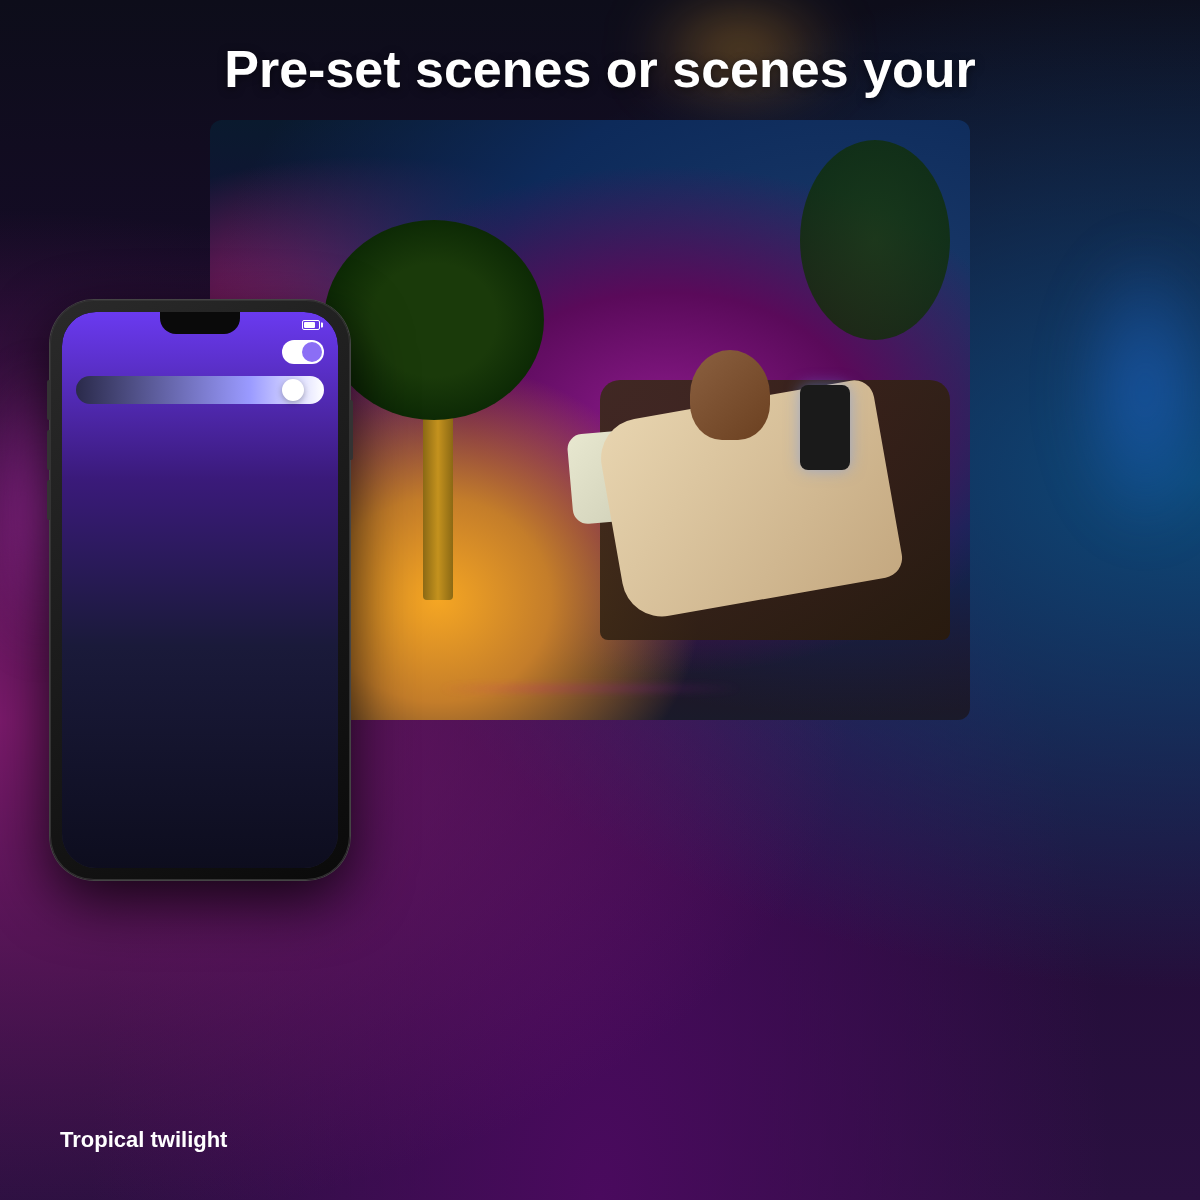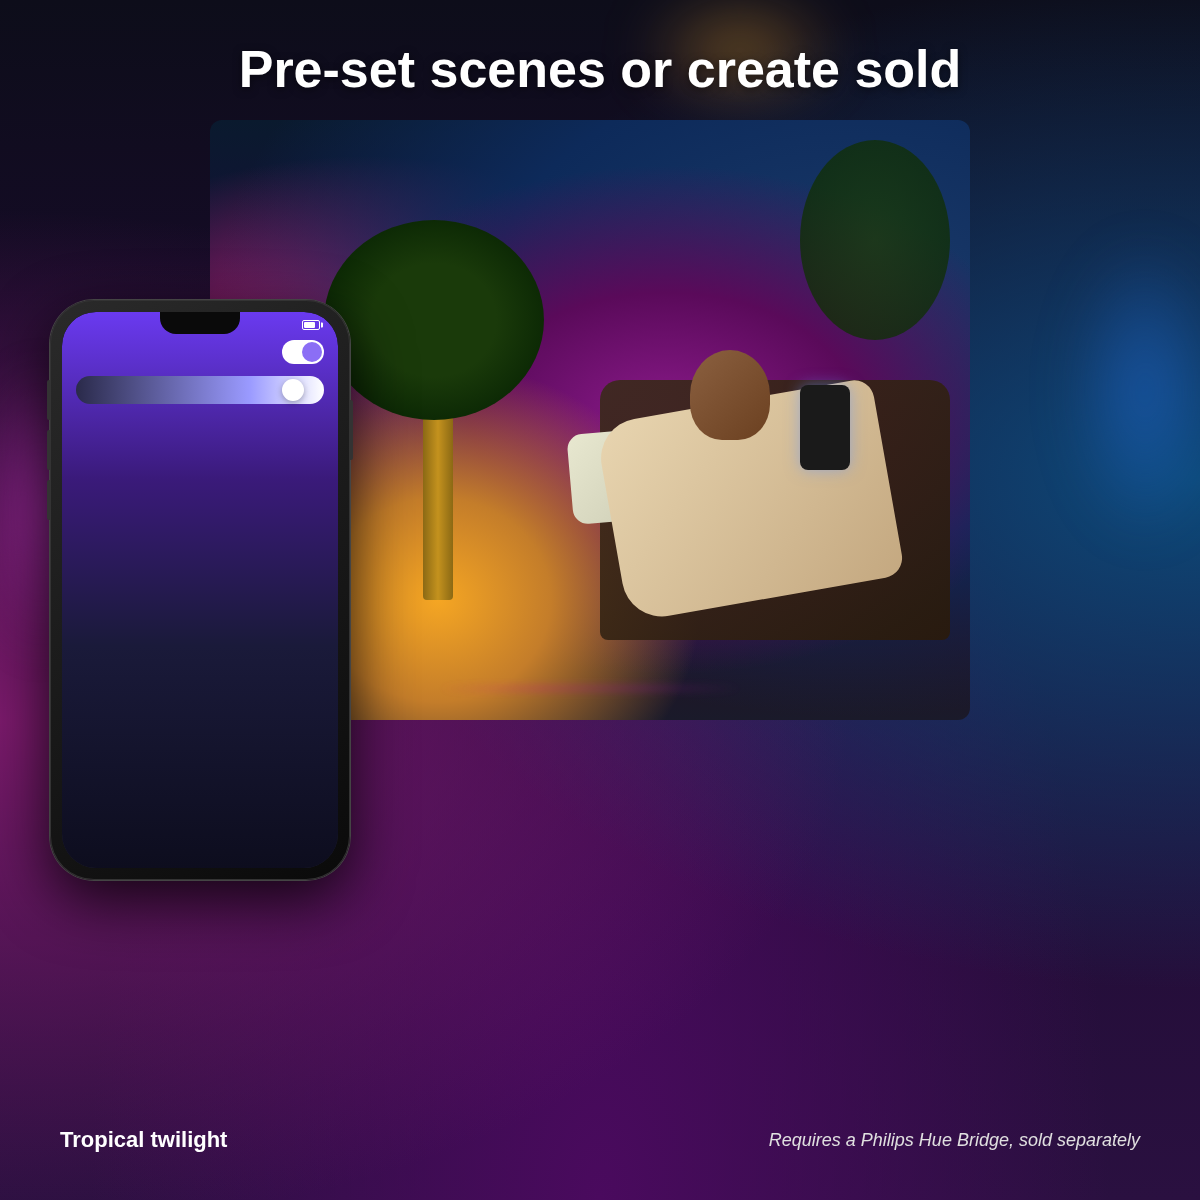--- a/index.html
+++ b/index.html
@@ -601,21 +601,21 @@
 <body>
 
 <div class="bg-overlay"></div>
 <div class="left-glow"></div>
 <div class="right-glow"></div>
 <div class="top-amber-glow"></div>
 
 <div class="page-content">
 
   <h1 class="headline">
-    <span>Pre-set scenes or create sold</span><br>
+    <span>Pre-set scenes or scenes your</span><br>
   </h1>
 
   <div class="main-area">
 
     <div class="photo-container">
       <div class="photo-scene">
 
         <div class="tree-trunk"></div>
 
         <div class="tree-foliage"></div>
@@ -733,16 +733,15 @@
 
           </div>
         </div>
       </div>
     </div>
 
   </div>
 
   <div class="bottom-section">
     <span class="tropical-label">Tropical twilight</span>
-    <span class="requires-text">Requires a Philips Hue Bridge, sold separately</span>
   </div>
 
 </div>
 
 </body></html>

